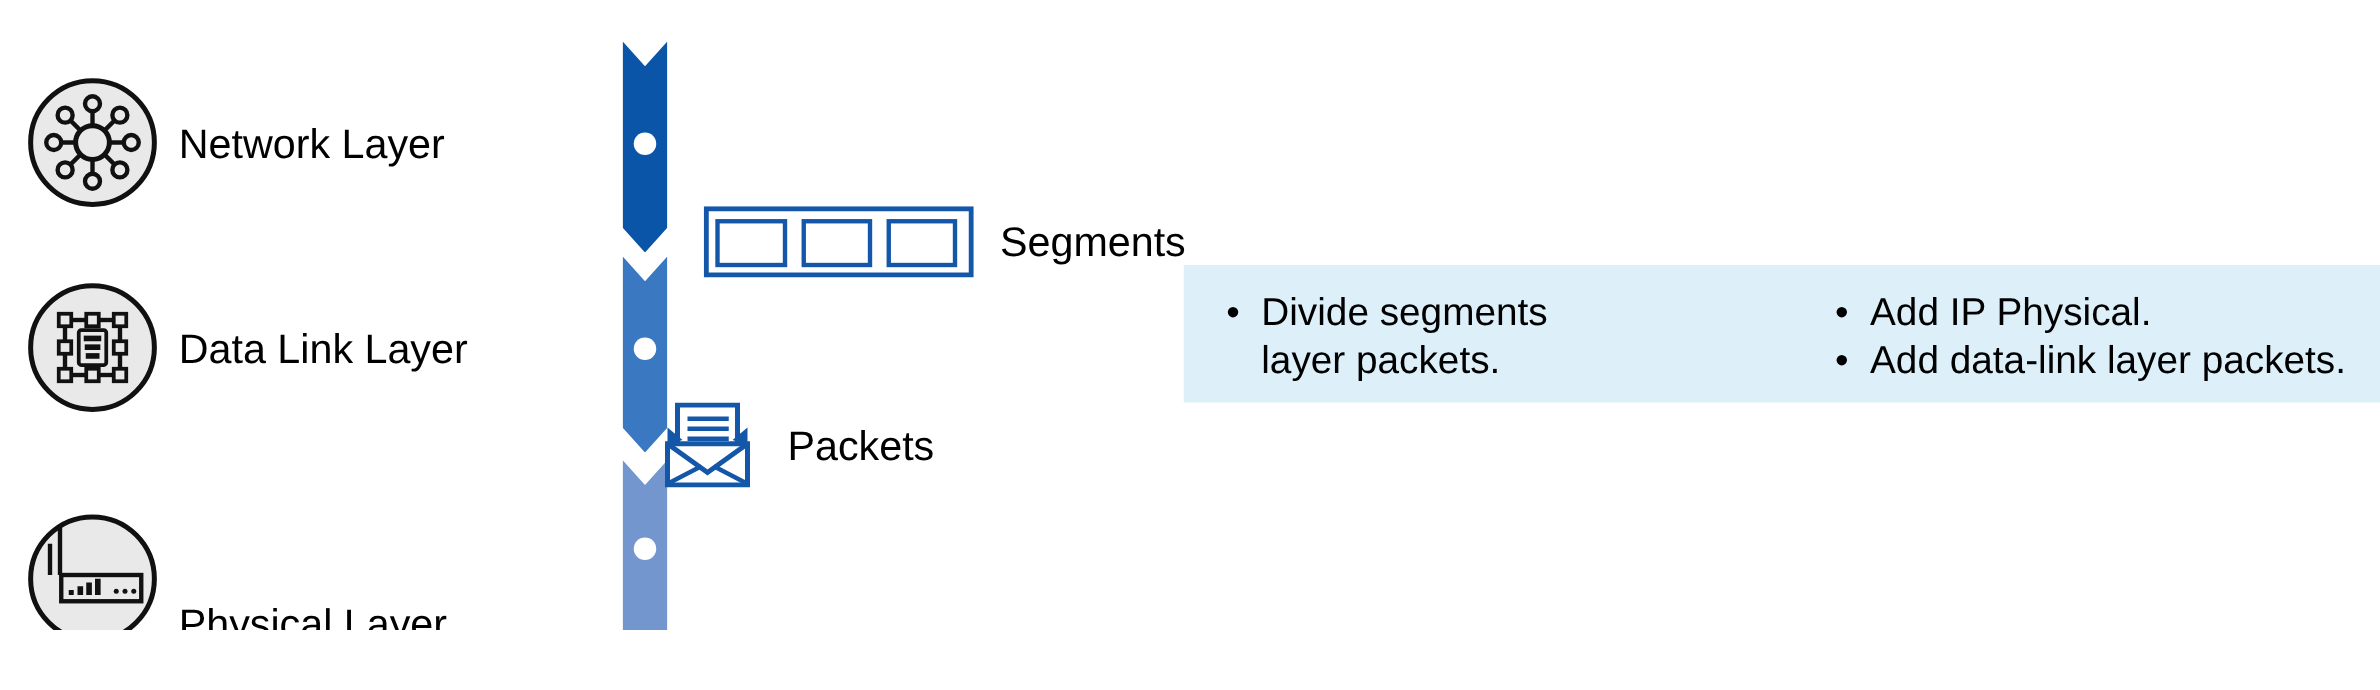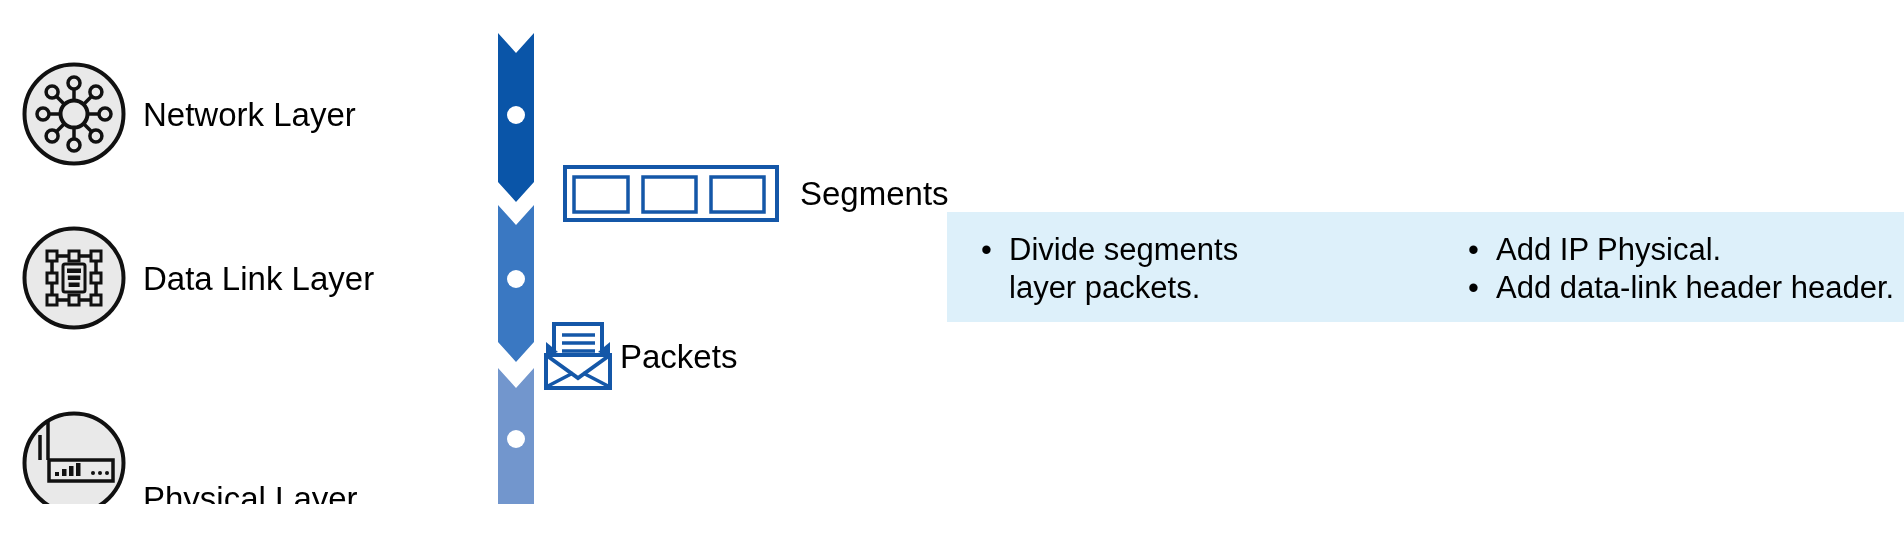--- a/index.html
+++ b/index.html
@@ -32,21 +32,21 @@
   .chev.c2{top:205px;height:157px;background:var(--chevron-middle);}
   .chev.c3{top:368px;height:157px;background:var(--chevron-bottom);}
   .chev-dot{position:absolute;left:507px;width:18px;height:18px;border-radius:50%;background:#fff;}
   .chev-dot.d1{top:106px;}
   .chev-dot.d2{top:270px;}
   .chev-dot.d3{top:430px;}
 
   
   .flow-row{position:absolute;display:flex;align-items:center;}
   .flow-row.segments{left:563px;top:165px;gap:21px;}
-  .flow-row.packets{left:544px;top:322px;gap:8px;}
+  .flow-row.packets{left:532px;top:322px;gap:30px;}
   .flow-label{font-size:33px;line-height:1;white-space:nowrap;color:var(--text);}
 
   
   .callout{position:absolute;left:947px;top:212px;width:957px;height:110px;background:var(--callout-bg);}
   .bullet-list{position:absolute;top:19px;display:flex;flex-direction:column;}
   .bullet-list.left{left:34px;width:330px;}
   .bullet-list.right{left:521px;}
   .bullet-item{display:grid;grid-template-columns:28px 1fr;font-size:31px;line-height:38px;color:var(--text);}
   .bullet-glyph{text-align:left;}
 </style>
@@ -171,18 +171,18 @@
         <span class="bullet-text">Divide segments layer packets.</span>
       </div>
     </div>
     <div class="bullet-list right">
       <div class="bullet-item">
         <span class="bullet-glyph">•</span>
         <span class="bullet-text">Add IP Physical.</span>
       </div>
       <div class="bullet-item">
         <span class="bullet-glyph">•</span>
-        <span class="bullet-text">Add data-link header header.</span>
+        <span class="bullet-text">Add data-link layer packets.</span>
       </div>
     </div>
   </div>
 
 </div>
 
 </body></html>

